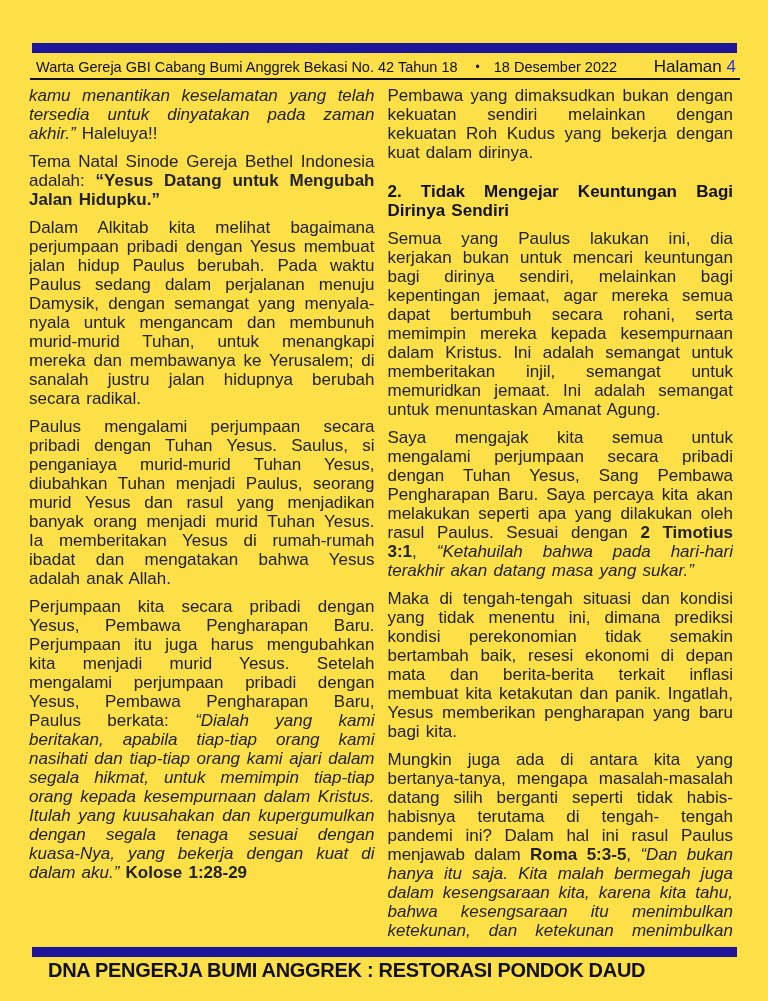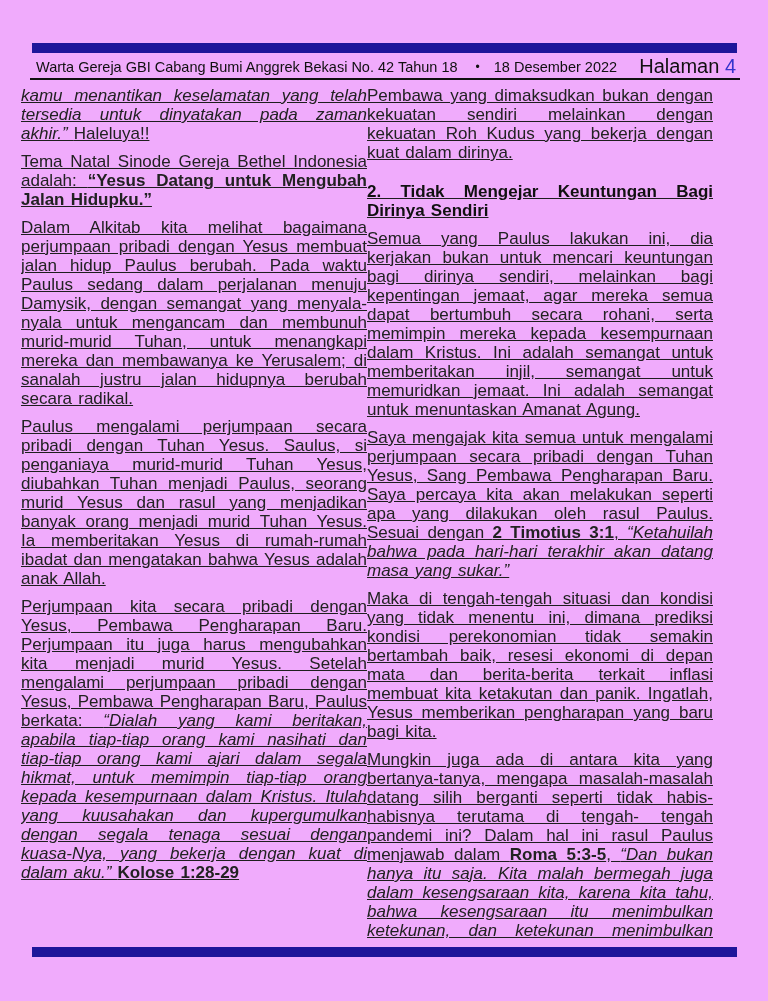--- a/index.html
+++ b/index.html
@@ -1,20 +1,20 @@
 <!DOCTYPE html>
 <html><head>
 <meta charset="utf-8">
 <style>
   html, body { margin: 0; padding: 0; background: #ffffff; }
   .page {
     position: relative;
     width: 768px;
     height: 1001px;
-    background: #f0abfc;
+    background: #fde047;
     font-family: "Liberation Sans", sans-serif;
     color: #1e1e1e;
     overflow: hidden;
   }
   .header-bar {
     position: absolute;
     left: 32px;
     width: 705px;
     top: 43px;
     height: 10px;
@@ -26,39 +26,38 @@
     top: 56px;
     height: 21px;
     display: flex;
     align-items: center;
     font-size: 14.5px;
     color: #101010;
     white-space: nowrap;
   }
   .h-bullet { margin: 0 14px 0 18px; font-size: 12px; }
   .h-spacer { flex: 1; }
-  .h-page { font-size: 20px; margin-left: 8px; }
+  .h-page { font-size: 17px; margin-left: 8px; }
   .header-rule {
     position: absolute;
     left: 30px;
     width: 710px;
     top: 78px;
     height: 0;
     border-top: 2px solid #101010;
   }
   .content {
     position: absolute;
-    left: 21px;
+    left: 29px;
     top: 86px;
     width: 704px;
     height: 856px;
     display: flex;
-    gap: 0;
+    gap: 13px;
     overflow: hidden;
-    text-decoration: underline;
   }
   .col {
     width: 346px;
     text-align: justify;
     font-size: 17px;
     line-height: 19px;
     word-spacing: 1.5px;
     color: #222222;
   }
   .para { margin: 0 0 9px 0; }
@@ -110,14 +109,15 @@
         <p class="para"><span>Pembawa yang dimaksudkan bukan dengan kekuatan sendiri melainkan dengan kekuatan Roh Kudus yang bekerja dengan kuat dalam dirinya.</span></p>
         <p class="para heading"><span style="font-weight: bold;">2. Tidak Mengejar Keuntungan Bagi Dirinya Sendiri</span></p>
         <p class="para"><span>Semua yang Paulus lakukan ini, dia kerjakan bukan untuk mencari keuntungan bagi dirinya sendiri, melainkan bagi kepentingan jemaat, agar mereka semua dapat bertumbuh secara rohani, serta memimpin mereka kepada kesempurnaan dalam Kristus. Ini adalah semangat untuk memberitakan injil, semangat untuk memuridkan jemaat. Ini adalah semangat untuk menuntaskan Amanat Agung.</span></p>
         <p class="para"><span>Saya mengajak kita semua untuk mengalami perjumpaan secara pribadi dengan Tuhan Yesus, Sang Pembawa Pengharapan Baru. Saya percaya kita akan melakukan seperti apa yang dilakukan oleh rasul Paulus. Sesuai dengan </span><span style="font-weight: bold;">2 Timotius 3:1</span><span>, </span><span style="font-style: italic;">“Ketahuilah bahwa pada hari-hari terakhir akan datang masa yang sukar.”</span></p>
         <p class="para"><span>Maka di tengah-tengah situasi dan kondisi yang tidak menentu ini, dimana prediksi kondisi perekonomian tidak semakin bertambah baik, resesi ekonomi di depan mata dan berita-berita terkait inflasi membuat kita ketakutan dan panik. Ingatlah, Yesus memberikan pengharapan yang baru bagi kita.</span></p>
         <p class="para"><span>Mungkin juga ada di antara kita yang bertanya-tanya, mengapa masalah-masalah datang silih berganti seperti tidak habis-habisnya terutama di tengah- tengah pandemi ini? Dalam hal ini rasul Paulus menjawab dalam </span><span style="font-weight: bold;">Roma 5:3-5</span><span>, </span><span style="font-style: italic;">“Dan bukan hanya itu saja. Kita malah bermegah juga dalam kesengsaraan kita, karena kita tahu, bahwa kesengsaraan itu menimbulkan ketekunan, dan ketekunan menimbulkan tahan uji dan tahan uji menimbulkan pengharapan. Dan pengharapan tidak mengecewakan, karena kasih Allah telah</span></p>
       </div>
   </div>
 
   <div class="footer-bar" style="background: rgb(30, 22, 154);"></div>
+  <div class="footer-text">DNA PENGERJA BUMI ANGGREK : RESTORASI PONDOK DAUD</div>
 
 </div>
 
 </body></html>

